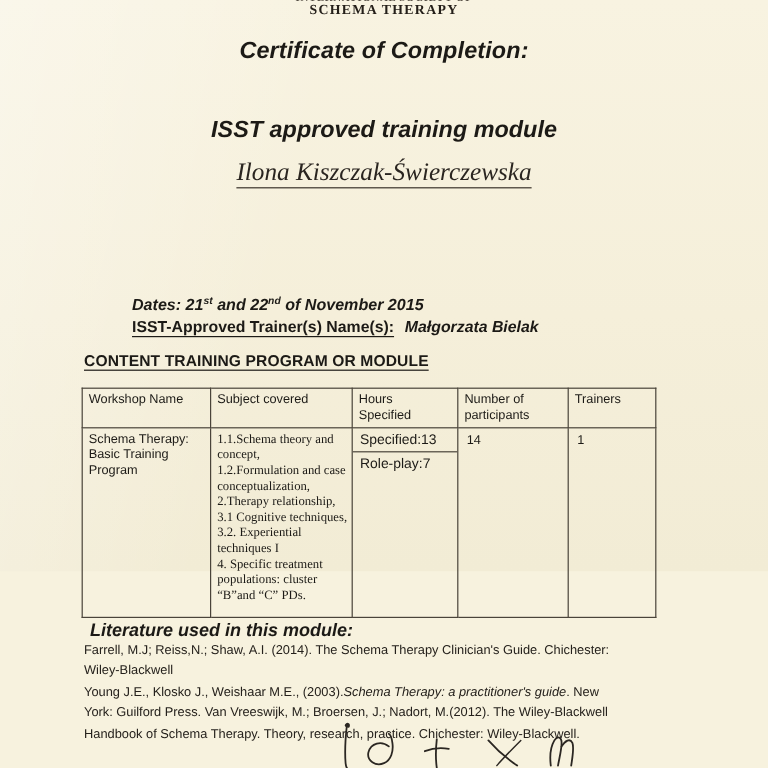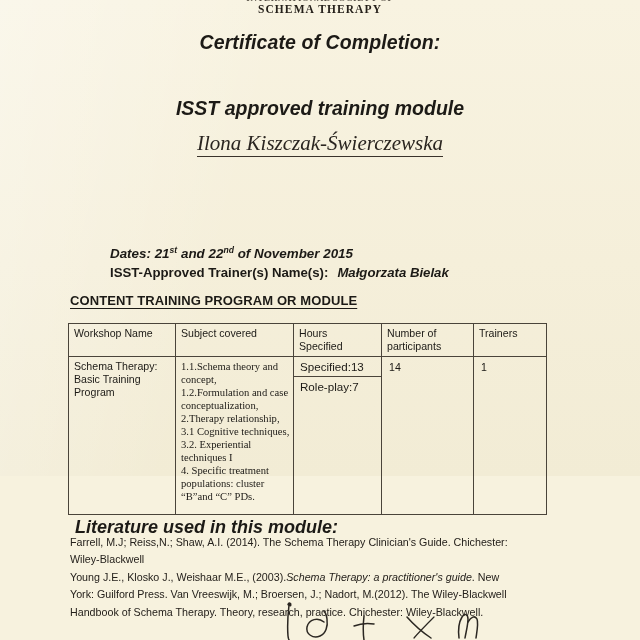--- a/index.html
+++ b/index.html
@@ -121,20 +121,21 @@
     vertical-align: super;
   }
   .trainer-line {
     position: absolute;
     top: 265px;
     left: 70px;
     font-size: 13.2px;
     font-weight: bold;
   }
   .trainer-line .label {
+    text-decoration: underline;
     text-underline-offset: 3px;
     padding-left: 40px;
   }
   .trainer-line .value {
     font-style: italic;
     margin-left: 9px;
   }
 
   
   .section-heading {
@@ -193,21 +194,21 @@
     font-size: 11.6px;
     padding-top: 4px !important;
     padding-left: 7px !important;
   }
 
   
   .lit-title {
     position: absolute;
     top: 517px;
     left: 75px;
-    font-size: 18px;
+    font-size: 15px;
     font-weight: bold;
     font-style: italic;
   }
   .lit-body {
     position: absolute;
     top: 534px;
     left: 70px;
     width: 482px;
     font-size: 10.7px;
     line-height: 17.4px;

